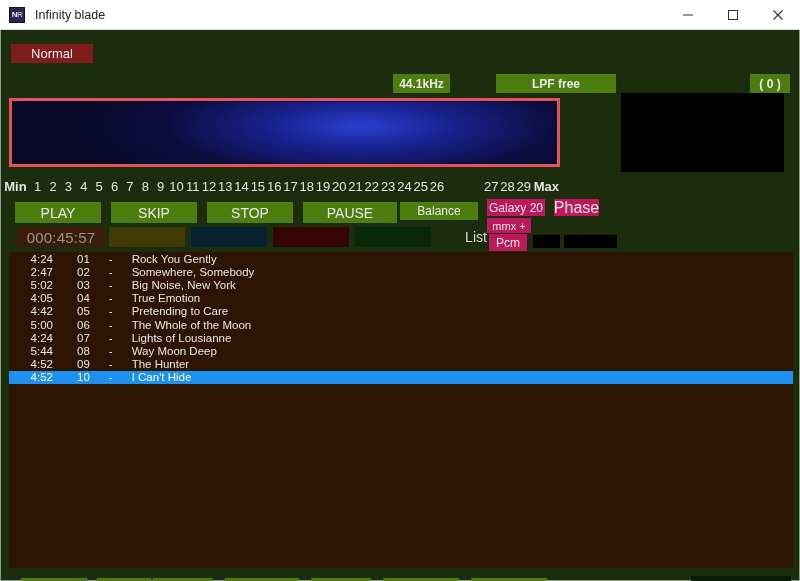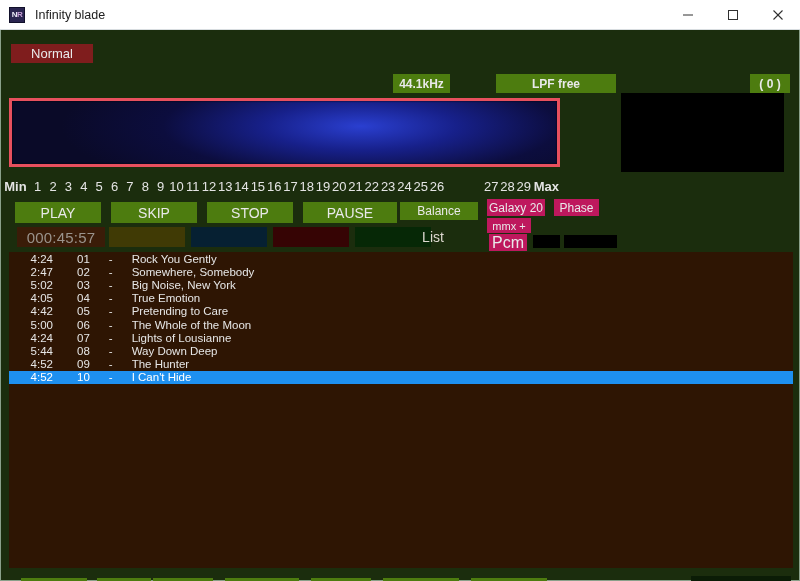--- a/index.html
+++ b/index.html
@@ -103,39 +103,39 @@
   #scale-row .tick.bold { font-weight: bold; }
 
   
   #play-btn   { left: 14px;  top: 172px; width: 86px; height: 21px; font-size: 14px; }
   #skip-btn   { left: 110px; top: 172px; width: 86px; height: 21px; font-size: 14px; }
   #stop-btn   { left: 206px; top: 172px; width: 86px; height: 21px; font-size: 14px; }
   #pause-btn  { left: 302px; top: 172px; width: 94px; height: 21px; font-size: 14px; }
   #balance-btn{ left: 399px; top: 172px; width: 78px; height: 18px; font-size: 12px; }
 
   #galaxy-btn { left: 486px; top: 169px; width: 58px; height: 17px; font-size: 12px; }
-  #phase-btn  { left: 553px; top: 169px; width: 45px; height: 17px; font-size: 12px; }
+  #phase-btn  { left: 553px; top: 169px; width: 45px; height: 17px; font-size: 16px; }
   #mmx-btn    { left: 486px; top: 188px; width: 44px; height: 15px; font-size: 11px; }
-  #pcm-btn    { left: 488px; top: 204px; width: 38px; height: 17px; font-size: 16px; }
+  #pcm-btn    { left: 488px; top: 204px; width: 38px; height: 17px; font-size: 12px; }
   #pcm-box1   { left: 532px; top: 205px; width: 27px; height: 13px; background:#000; }
   #pcm-box2   { left: 563px; top: 205px; width: 53px; height: 13px; background:#000; }
 
   
   #time-disp {
     left: 16px; top: 197px; width: 88px; height: 20px;
     background: #3a1c08; color: #9a938c;
     display:flex; align-items:center; justify-content:center;
     font-size: 15px; letter-spacing: 0.2px;
   }
   #meter-yellow { left: 108px; top: 197px; width: 76px; height: 20px; background: #403a05; }
   #meter-blue   { left: 190px; top: 197px; width: 76px; height: 20px; background: #062032; }
   #meter-red    { left: 272px; top: 197px; width: 76px; height: 20px; background: #360404; }
   #meter-green  { left: 354px; top: 197px; width: 76px; height: 20px; background: #062806; }
   #list-btn {
-    left: 412px; top: 197px; width: 40px; height: 20px;
+    left: 455px; top: 197px; width: 40px; height: 20px;
     display:flex; align-items:center; justify-content:center;
     color:#ddd9d0; font-size:14px;
   }
 
   
   #playlist {
     left: 8px; top: 222px; width: 784px; height: 316px;
     background: #2e1503;
     overflow: hidden;
   }
@@ -300,21 +300,21 @@
         <div class="track">
           <span class="t-time">4:24</span>
           <span class="t-num">07</span>
           <span class="t-dash">-</span>
           <span class="t-title">Lights of Lousianne</span>
         </div>
         <div class="track">
           <span class="t-time">5:44</span>
           <span class="t-num">08</span>
           <span class="t-dash">-</span>
-          <span class="t-title">Way Down Deep</span>
+          <span class="t-title">Way Moon Deep</span>
         </div>
         <div class="track">
           <span class="t-time">4:52</span>
           <span class="t-num">09</span>
           <span class="t-dash">-</span>
           <span class="t-title">The Hunter</span>
         </div>
         <div class="track selected">
           <span class="t-time">4:52</span>
           <span class="t-num">10</span>

